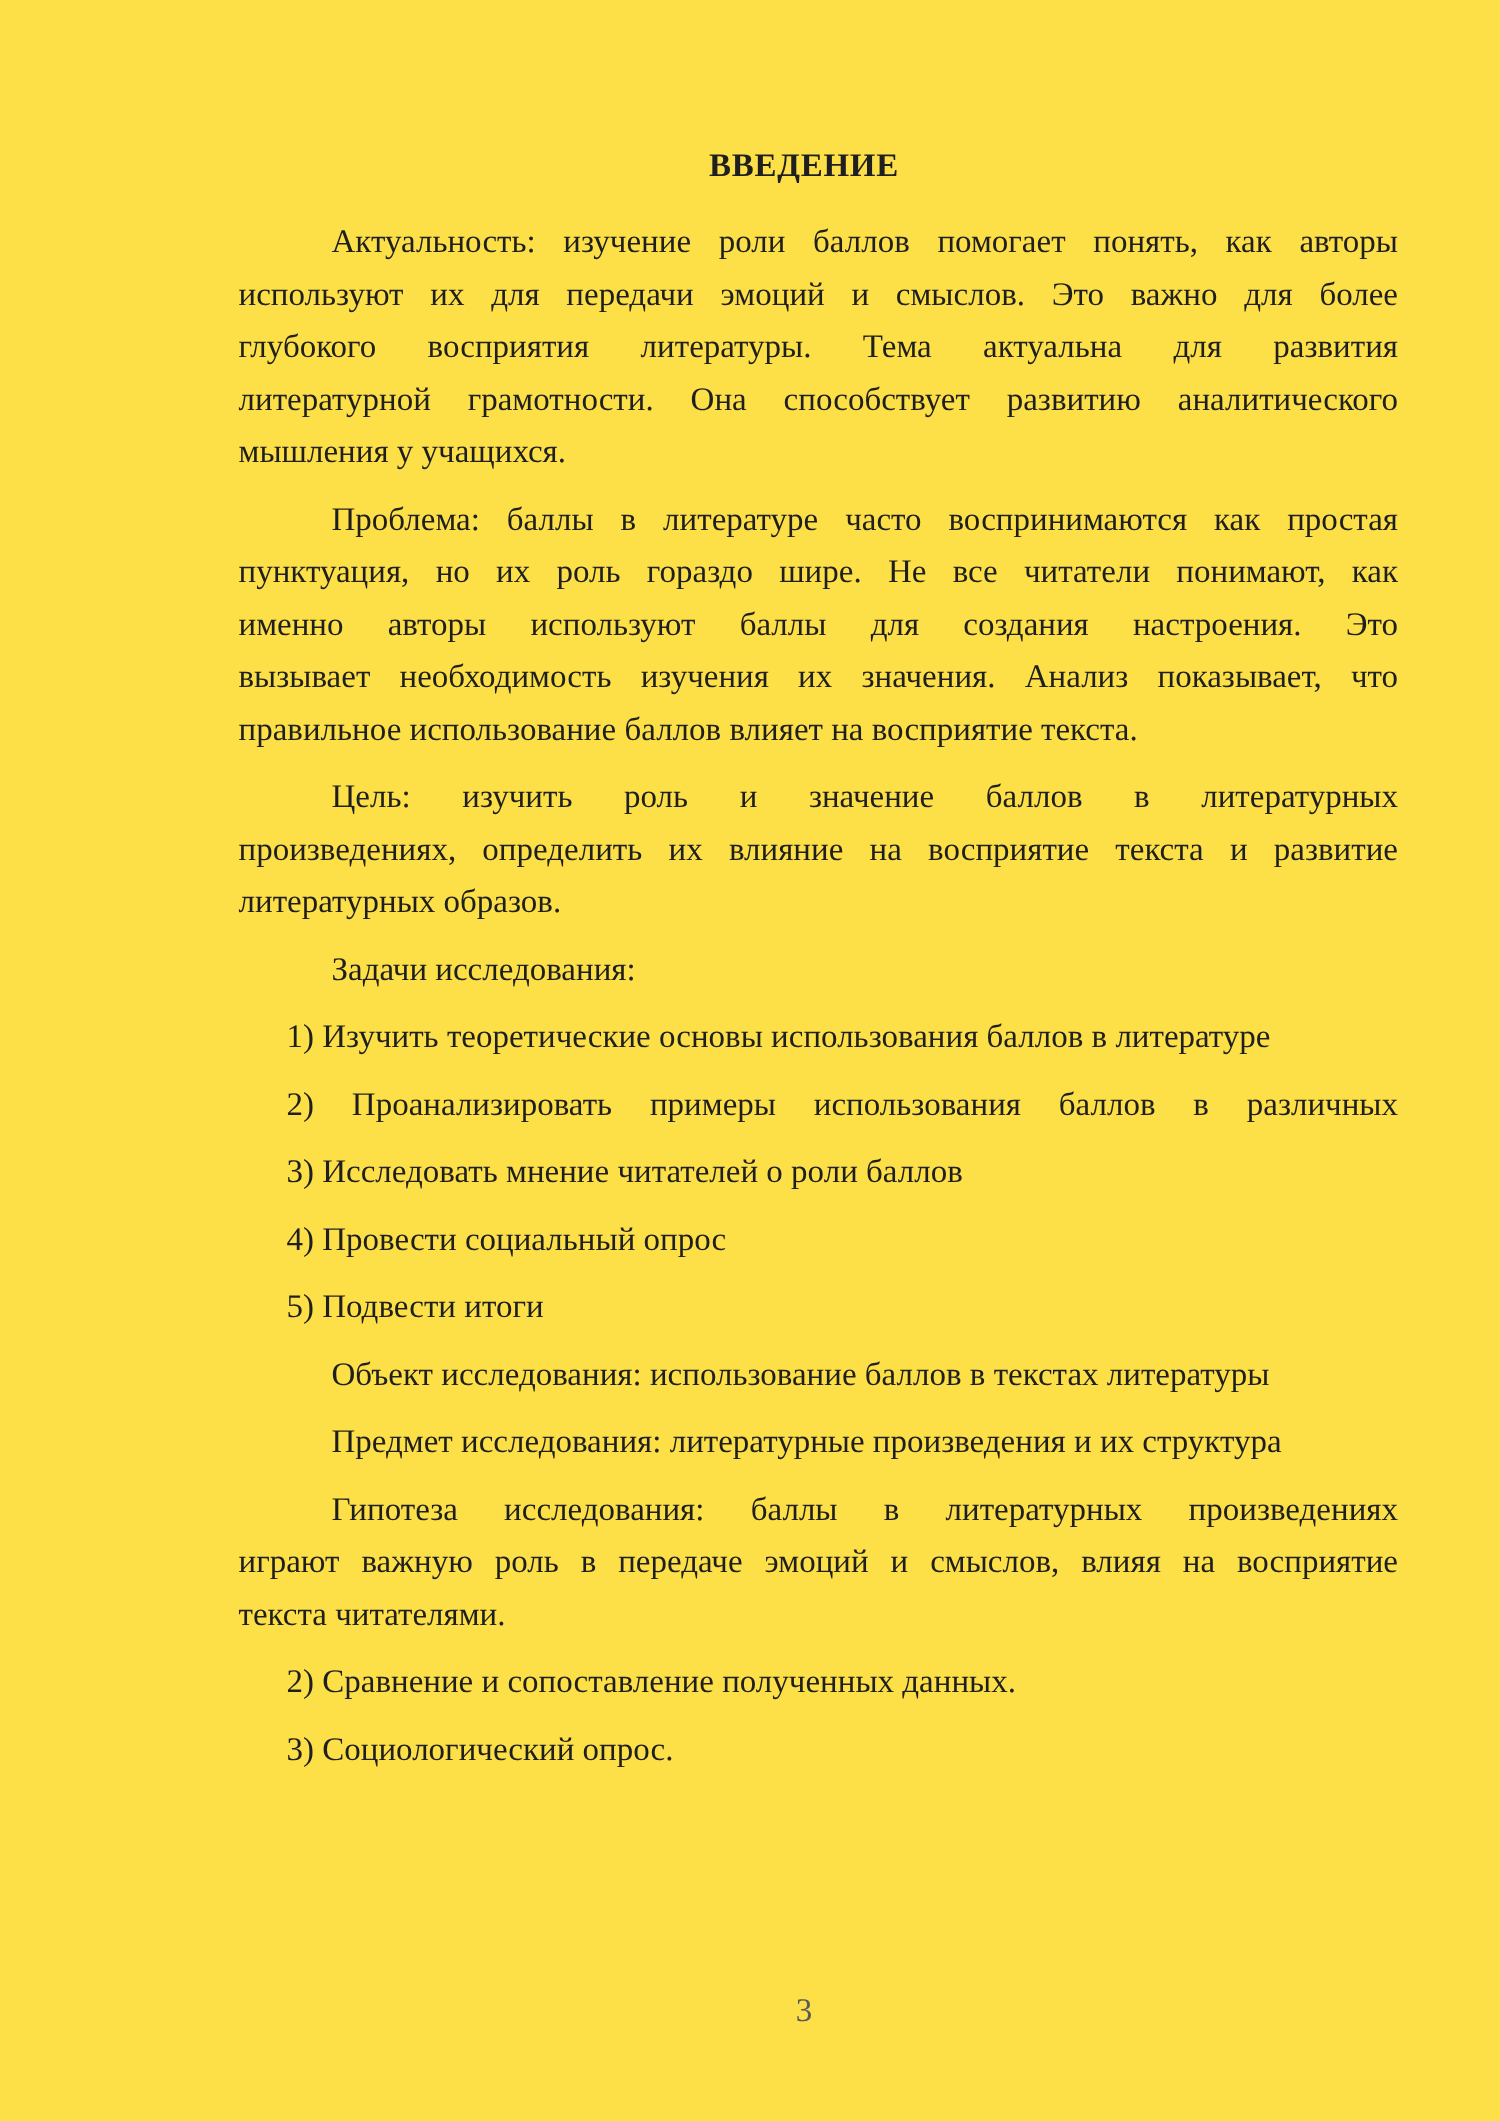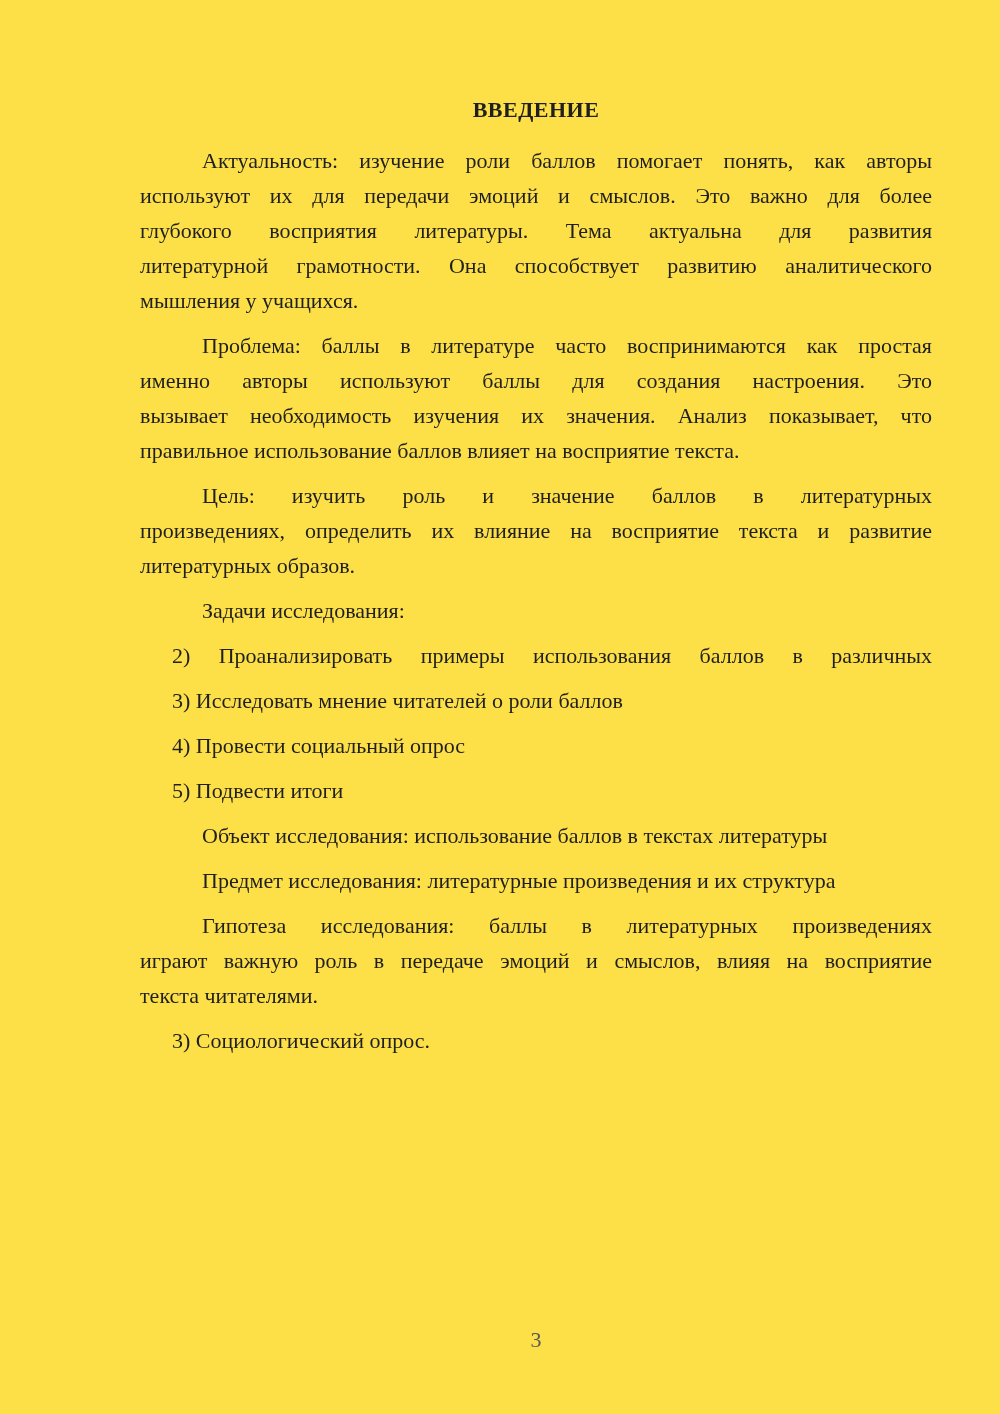--- a/index.html
+++ b/index.html
@@ -24,20 +24,21 @@
     font-weight: 700;
     font-size: 22px;
     line-height: 35px;
     letter-spacing: 0.5px;
     margin-bottom: 16px;
   }
   .block {
     font-size: 22px;
     line-height: 35px;
     margin-bottom: 10px;
+    margin-left: 19px;
   }
   .line { min-height: 35px; }
   .line.just {
     text-align: justify;
     text-align-last: justify;
   }
   .line.ifirst { text-indent: 62px; }
   .line.ilist  { text-indent: 32px; }
   .page-number {
     position: absolute;
@@ -59,31 +60,35 @@
     <div id="blocks">
         <div class="block">
           <div class="line just ifirst">Актуальность: изучение роли баллов помогает понять, как авторы</div>
           <div class="line just">используют их для передачи эмоций и смыслов. Это важно для более</div>
           <div class="line just">глубокого восприятия литературы. Тема актуальна для развития</div>
           <div class="line just">литературной грамотности. Она способствует развитию аналитического</div>
           <div class="line">мышления у учащихся.</div>
         </div>
         <div class="block">
           <div class="line just ifirst">Проблема: баллы в литературе часто воспринимаются как простая</div>
+          <div class="line just">пунктуация, но их роль гораздо шире. Не все читатели понимают, как</div>
           <div class="line just">именно авторы используют баллы для создания настроения. Это</div>
           <div class="line just">вызывает необходимость изучения их значения. Анализ показывает, что</div>
           <div class="line">правильное использование баллов влияет на восприятие текста.</div>
         </div>
         <div class="block">
           <div class="line just ifirst">Цель: изучить роль и значение баллов в литературных</div>
           <div class="line just">произведениях, определить их влияние на восприятие текста и развитие</div>
           <div class="line">литературных образов.</div>
         </div>
         <div class="block">
           <div class="line ifirst">Задачи исследования:</div>
+        </div>
+        <div class="block">
+          <div class="line ilist">1) Изучить теоретические основы использования баллов в литературе</div>
         </div>
         <div class="block">
           <div class="line just ilist">2) Проанализировать примеры использования баллов в различных</div>
         </div>
         <div class="block">
           <div class="line ilist">3) Исследовать мнение читателей о роли баллов</div>
         </div>
         <div class="block">
           <div class="line ilist">4) Провести социальный опрос</div>
         </div>
@@ -95,18 +100,21 @@
         </div>
         <div class="block">
           <div class="line ifirst">Предмет исследования: литературные произведения и их структура</div>
         </div>
         <div class="block">
           <div class="line just ifirst">Гипотеза исследования: баллы в литературных произведениях</div>
           <div class="line just">играют важную роль в передаче эмоций и смыслов, влияя на восприятие</div>
           <div class="line">текста читателями.</div>
         </div>
         <div class="block">
+          <div class="line ilist">2) Сравнение и сопоставление полученных данных.</div>
+        </div>
+        <div class="block">
           <div class="line ilist">3) Социологический опрос.</div>
         </div>
       </div>
   </div>
   <div class="page-number">3</div>
 </div>
 
 </body></html>

